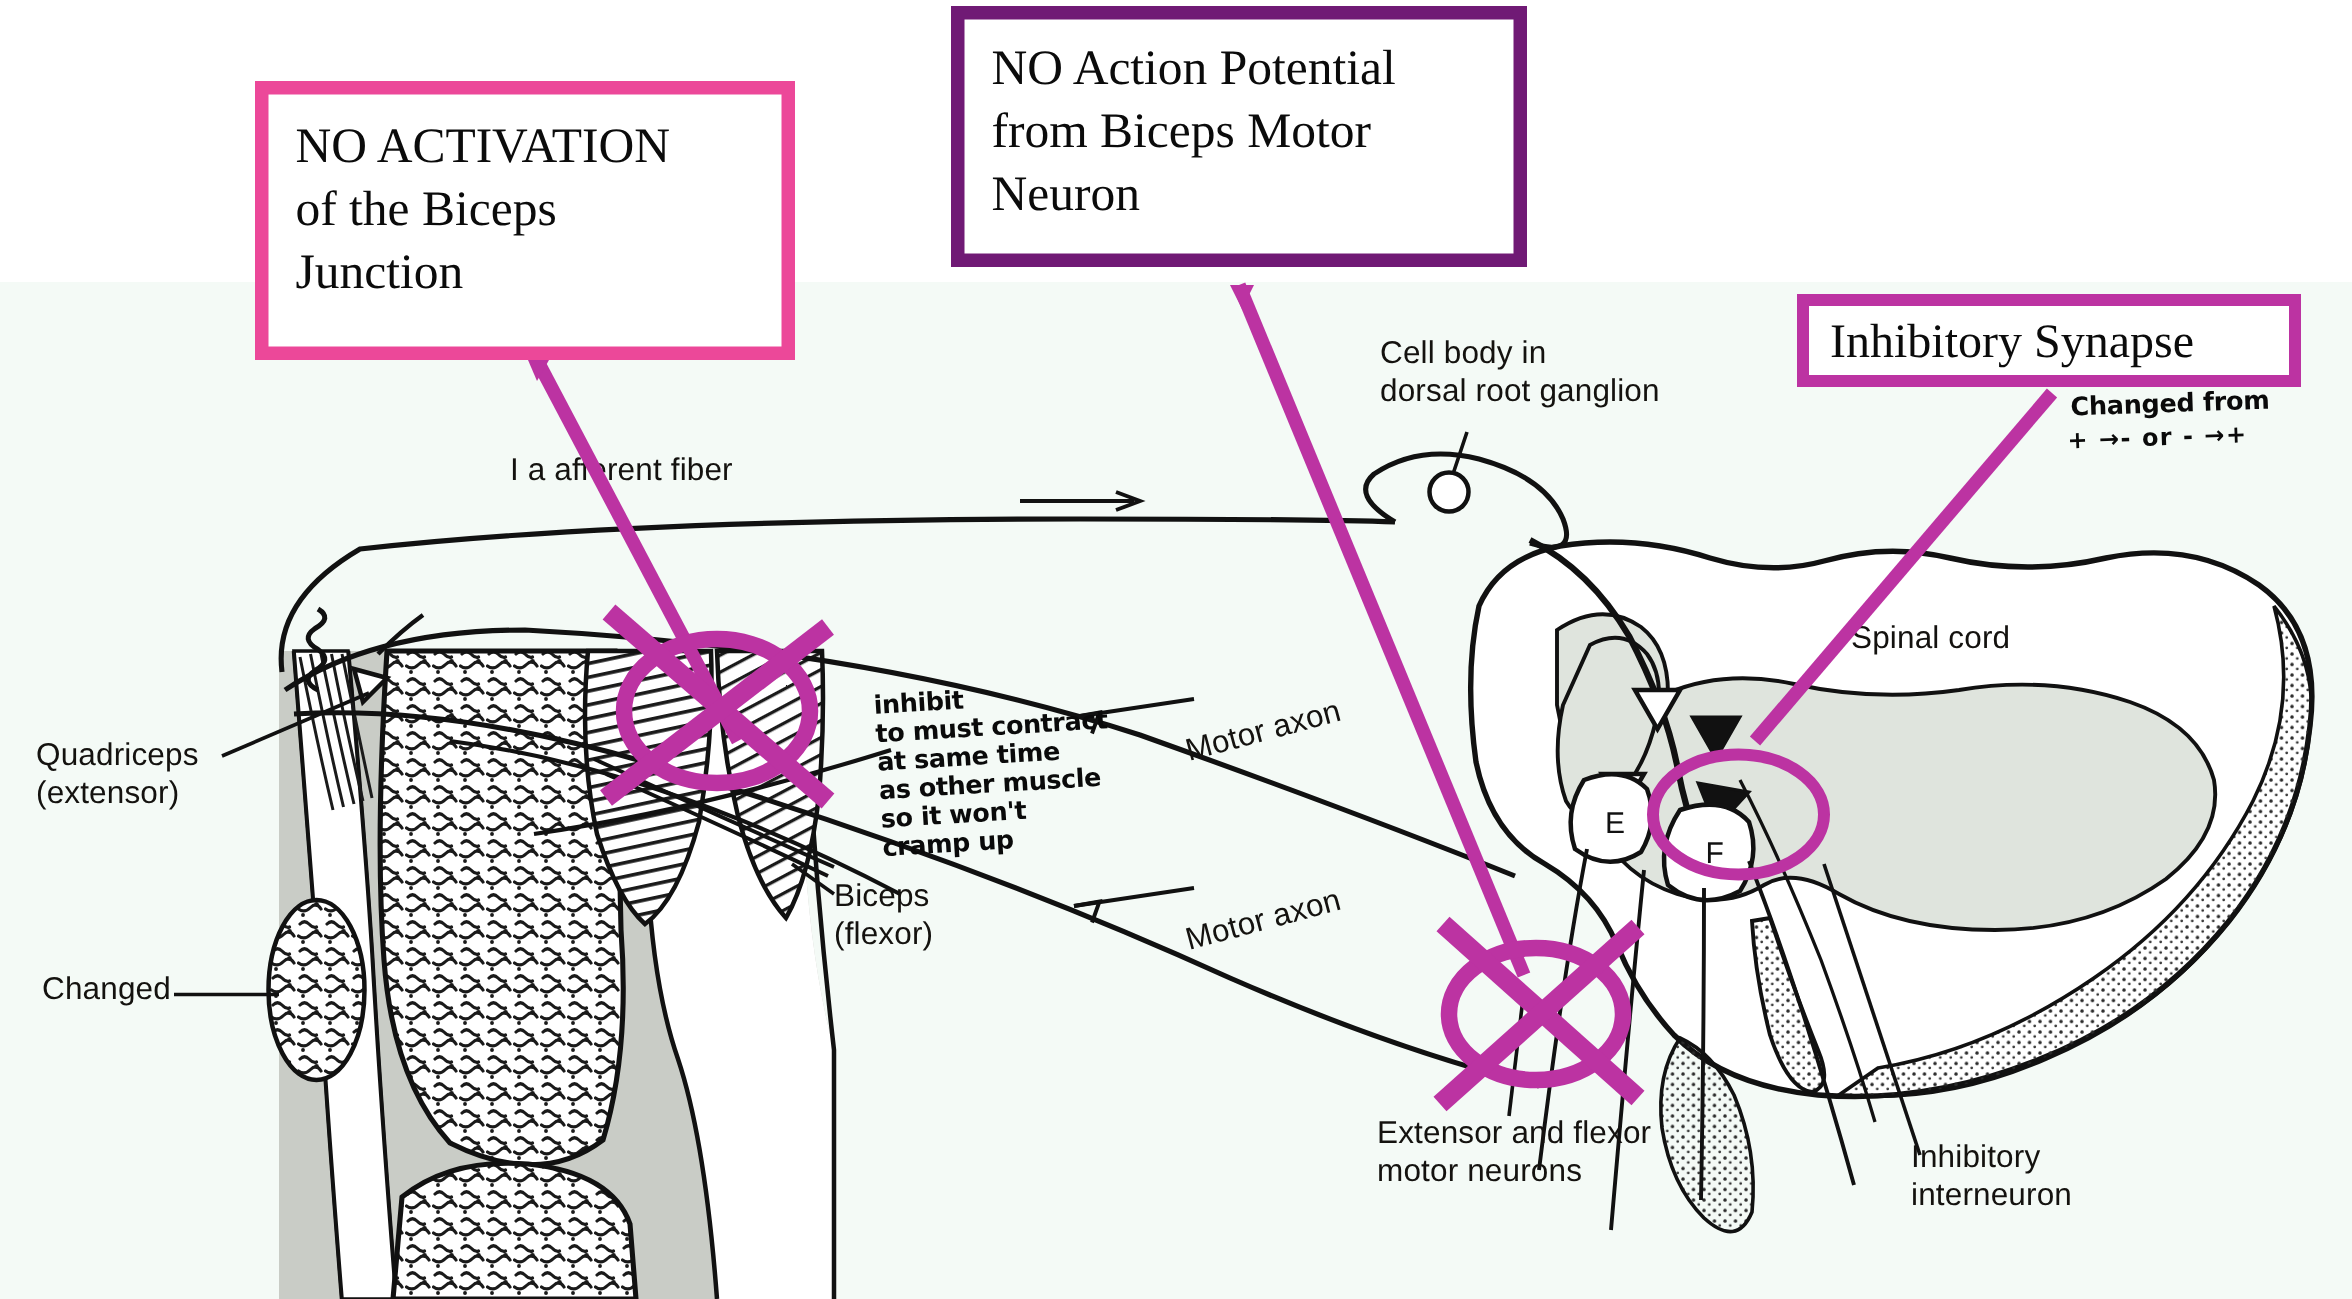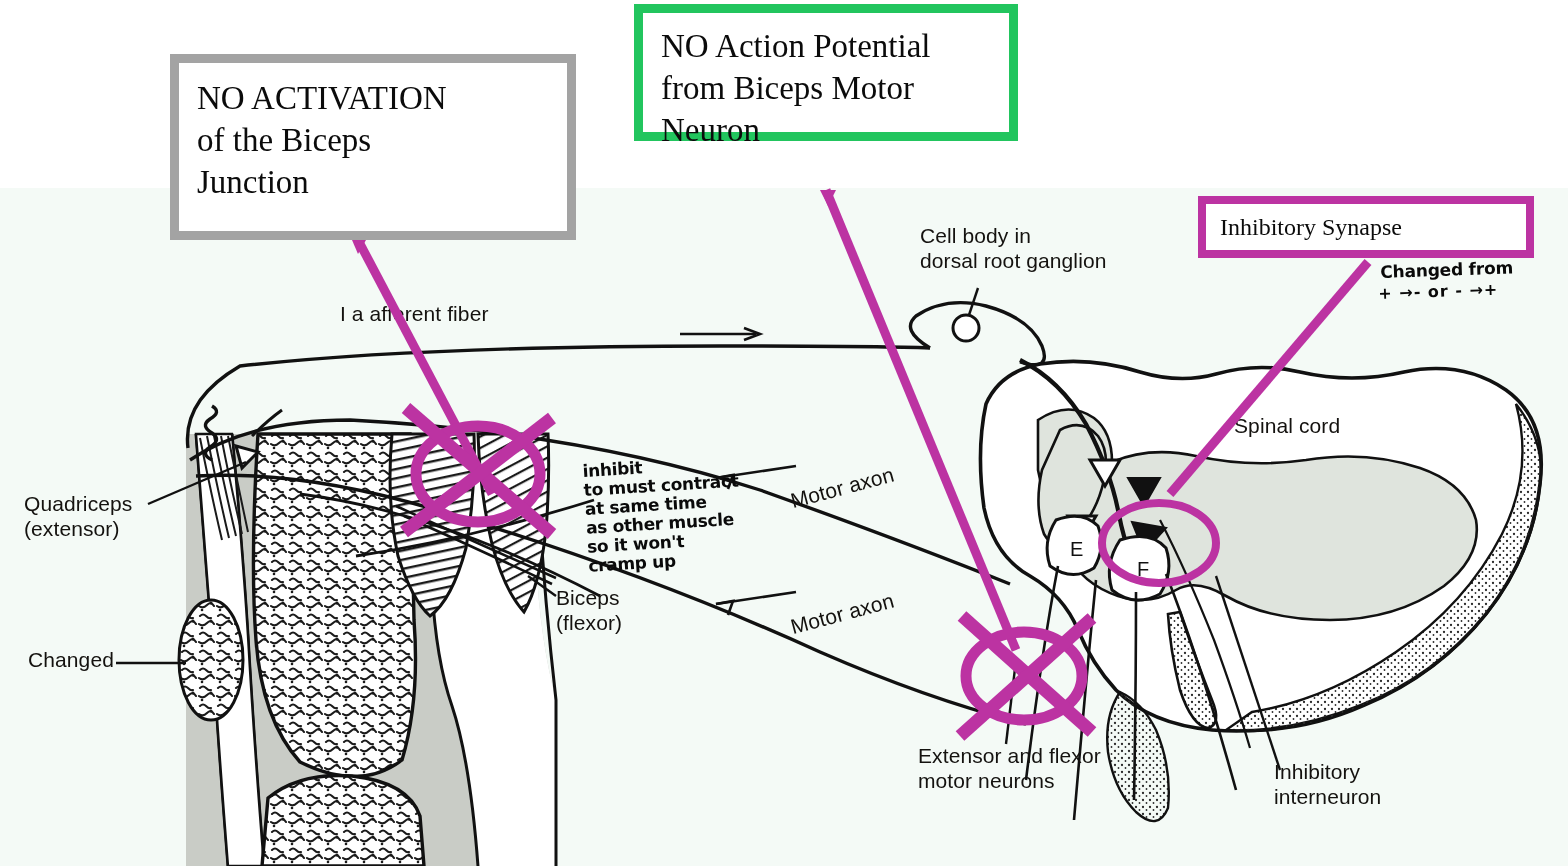--- a/index.html
+++ b/index.html
@@ -38,36 +38,36 @@
   .callout{
     position:absolute;
     background:#ffffff;
     box-sizing:border-box;
     font-family:"Liberation Serif", serif;
     color:#0b0b0b;
     line-height:1.28;
     white-space:pre-line;
   }
   #callout-biceps-junction{
-    left:170px;top:54px;width:406px;height:186px;
-    border:9px solid #a3a3a3;
+    left:170px;top:54px;width:360px;height:186px;
+    border:9px solid #ec4899;
     padding:14px 16px 10px 18px;
     font-size:33px;
   }
   #callout-no-action-potential{
-    left:634px;top:4px;width:384px;height:137px;
-    border:9px solid #22c55e;
+    left:634px;top:4px;width:384px;height:174px;
+    border:9px solid #701a75;
     padding:12px 16px 10px 18px;
     font-size:33px;
   }
   #callout-inhibitory-synapse{
     left:1198px;top:196px;width:336px;height:62px;
     border:8px solid #bc33a2;
     padding:4px 14px 4px 14px;
-    font-size:24px;
+    font-size:32px;
     display:flex;align-items:center;
   }
 
   
   .handwriting{
     position:absolute;
     font-family:"DejaVu Sans", sans-serif;
     font-weight:700;
     color:#0a0a0a;
     white-space:pre-line;

